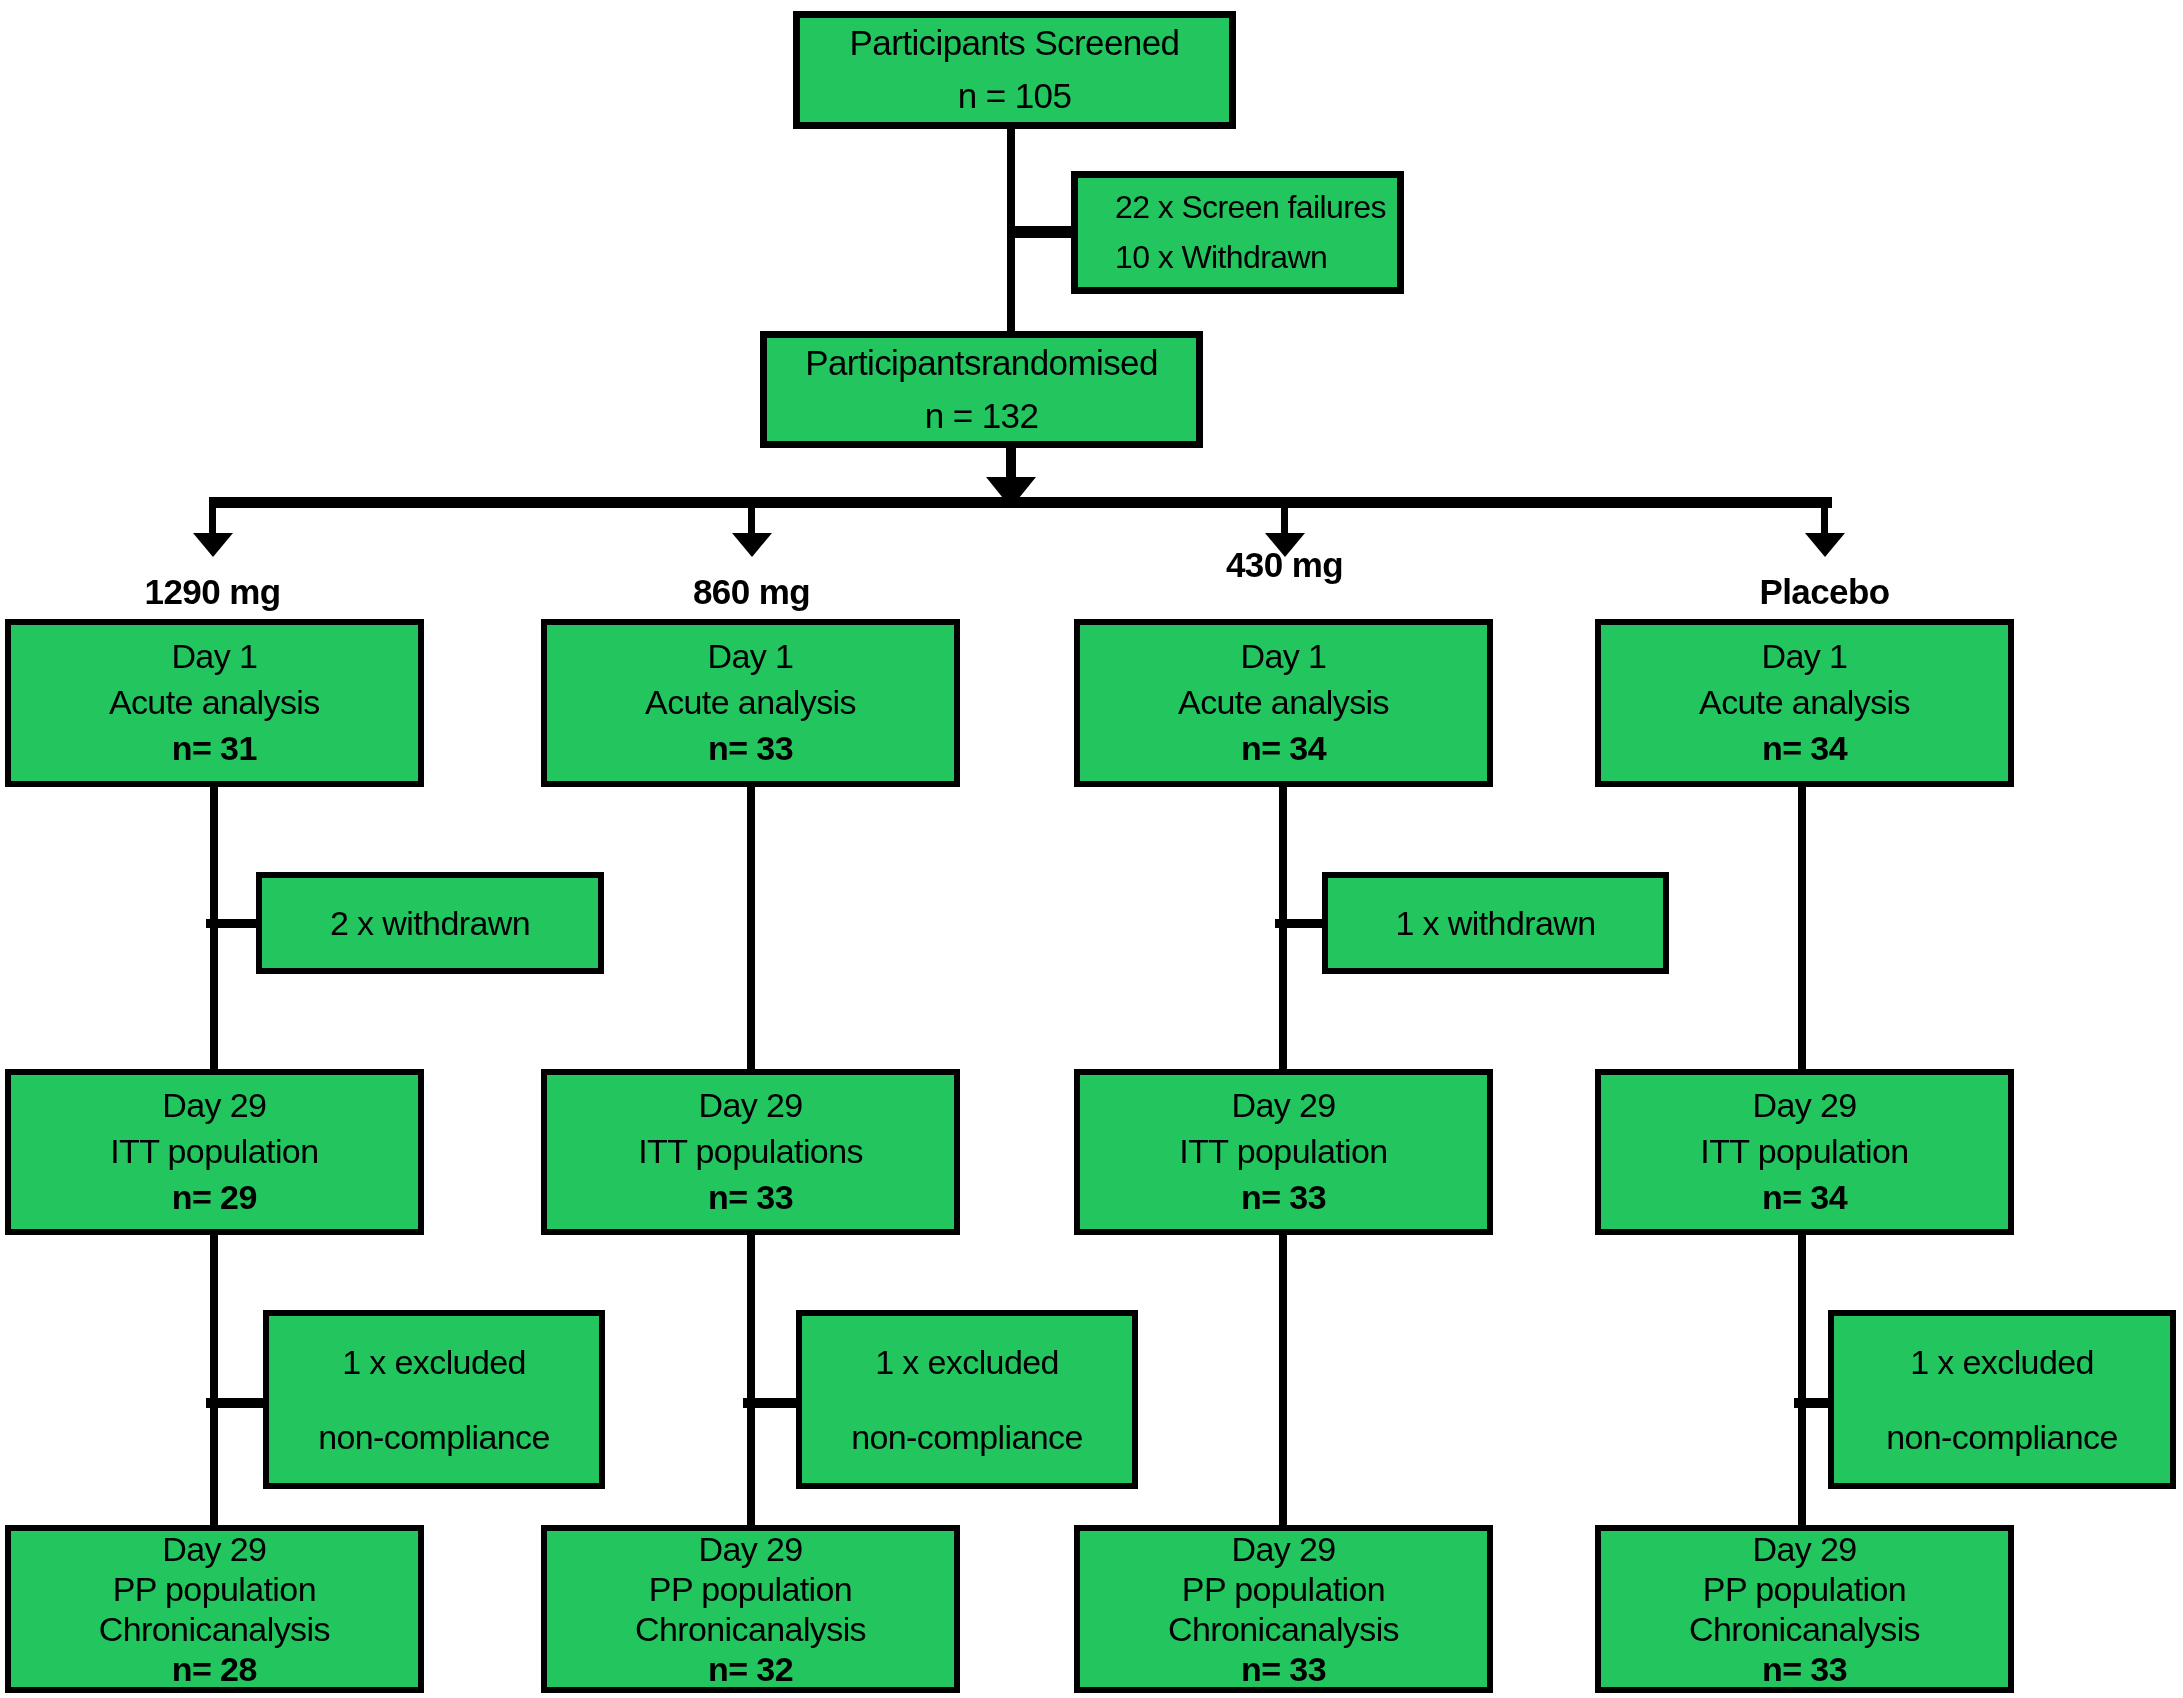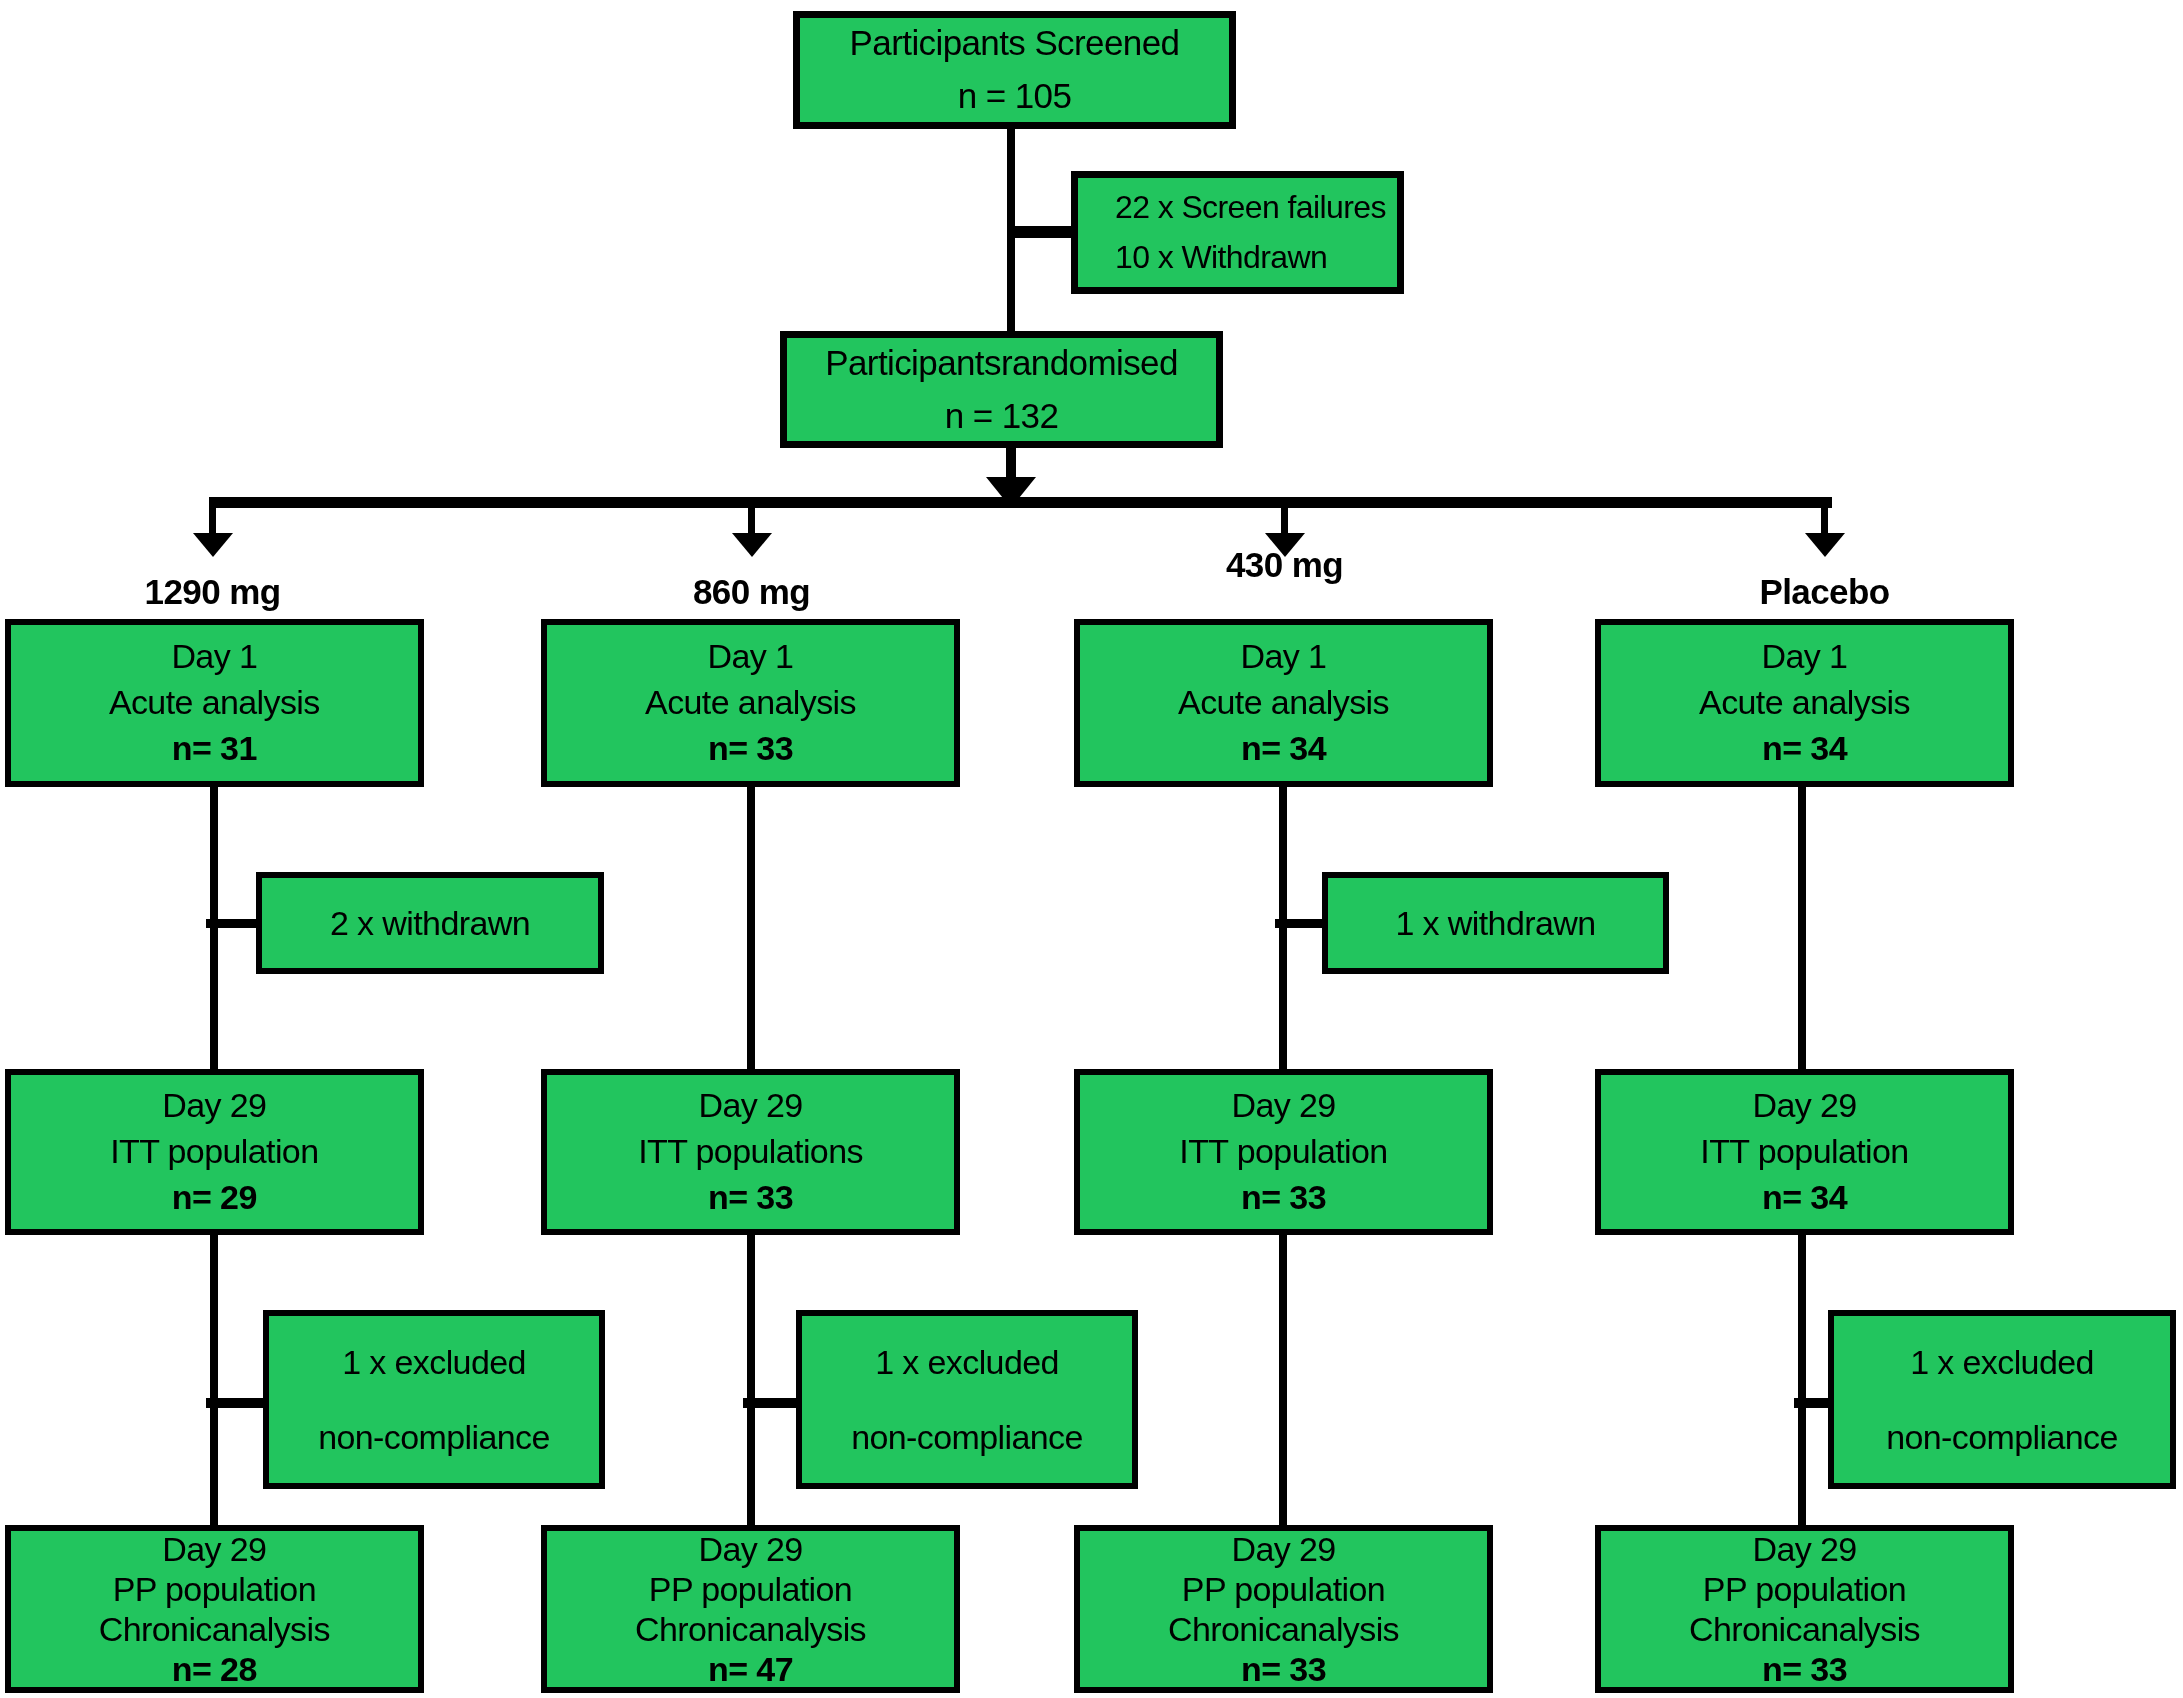--- a/index.html
+++ b/index.html
@@ -39,21 +39,21 @@
 
   <div class="line" style="left:1007px;top:127px;width:8.4px;height:205px;"></div>
 
   <div class="line" style="left:1015px;top:226px;width:57px;height:12px;"></div>
 
   <div class="box topbox leftbox" style="left:1071px;top:171px;width:333px;height:123px;padding-left:37px;">
     <div>22 x Screen failures</div>
     <div>10 x Withdrawn</div>
   </div>
 
-  <div class="box topbox" style="left:780px;top:331px;width:443px;height:117px;">
+  <div class="box topbox" style="left:760px;top:331px;width:443px;height:117px;">
     <div>Participantsrandomised</div>
     <div>n = 132</div>
   </div>
 
   <div class="line" style="left:1006px;top:447px;width:9.6px;height:31px;"></div>
   <div class="tri tri-big" style="left:986px;top:477px;"></div>
 
   <div class="line" style="left:209px;top:497px;width:1623px;height:10.8px;"></div>
 
   <div class="line" style="left:209px;top:508px;width:7.2px;height:25px;"></div>
@@ -114,21 +114,21 @@
   <div class="line" style="left:743px;top:1398px;width:53px;height:9.6px;"></div>
   <div class="box exbox" style="left:796px;top:1310px;width:342px;height:179px;">
     <div>1 x excluded</div>
     <div>non-compliance</div>
   </div>
 
   <div class="box ppbox" style="left:541px;top:1525px;width:419px;height:168px;">
     <div>Day 29</div>
     <div>PP population</div>
     <div>Chronicanalysis</div>
-    <div class="nline">n= 47</div>
+    <div class="nline">n= 32</div>
   </div>
 
   <div class="line" style="left:1281px;top:508px;width:7.2px;height:25px;"></div>
   <div class="tri tri-small" style="left:1265px;top:533px;"></div>
   <div class="arm-label" style="left:1129px;top:532px;">430 mg</div>
 
   <div class="box" style="left:1074px;top:619px;width:419px;height:168px;">
     <div>Day 1</div>
     <div>Acute analysis</div>
     <div class="nline">n= 34</div>

